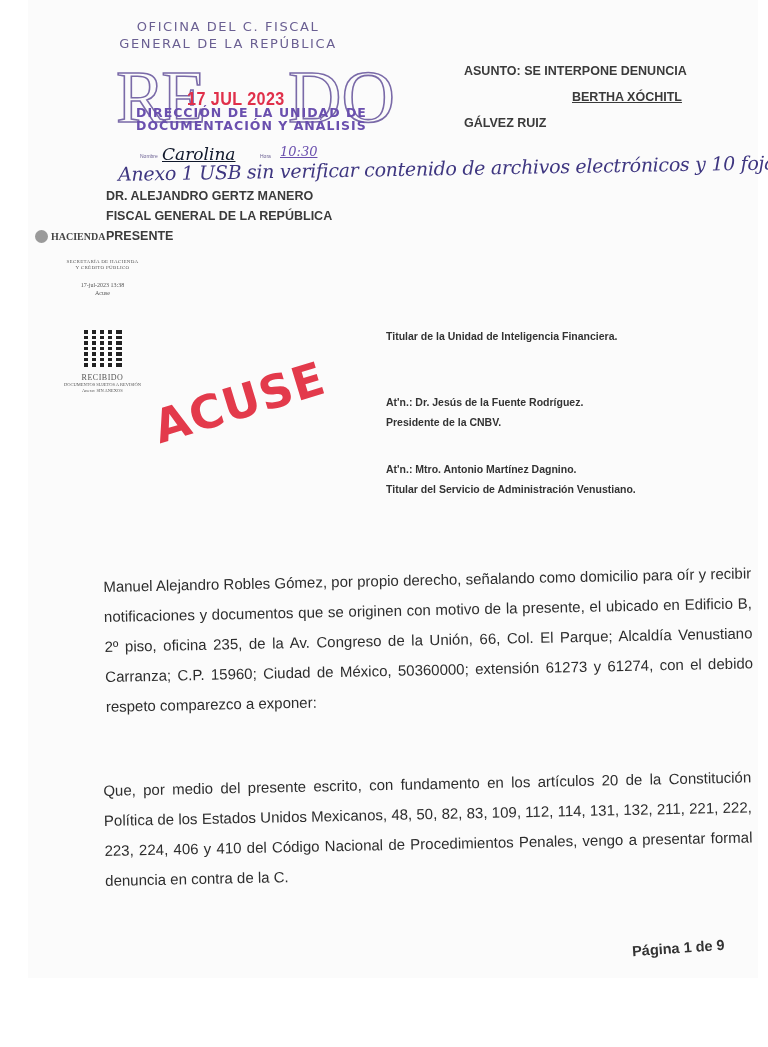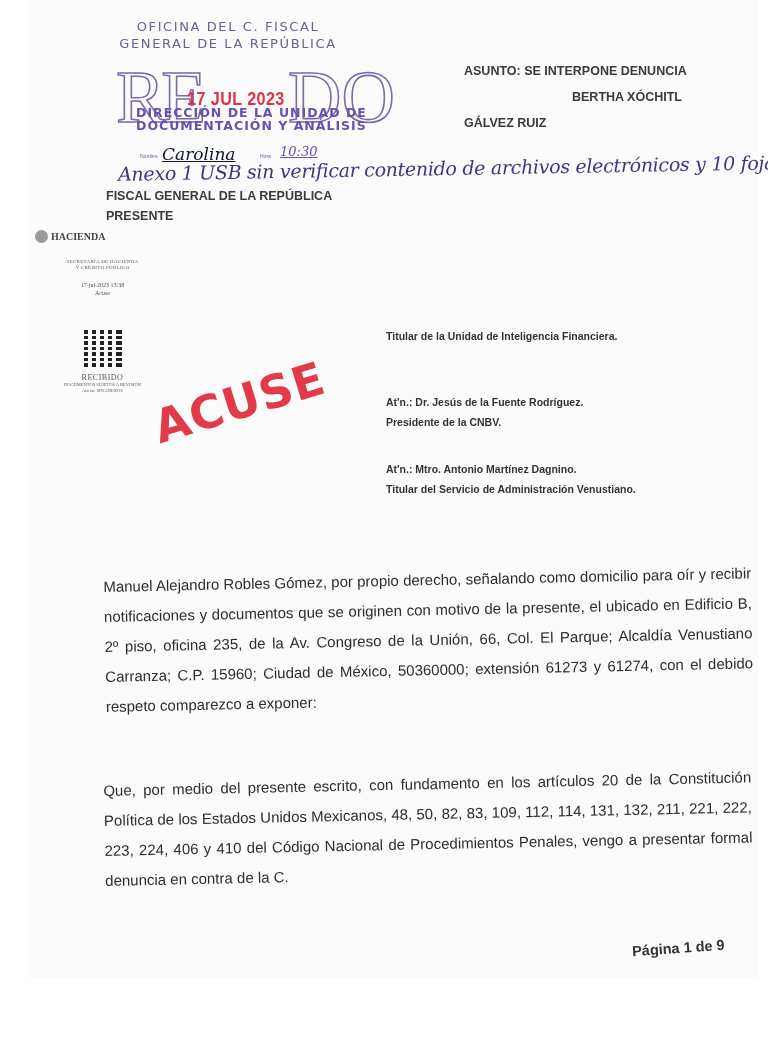--- a/index.html
+++ b/index.html
@@ -46,21 +46,21 @@
     .stamp-hora-label { left: 260px; top: 153px; font-size: 5px; color: #6a5f92; }
     .stamp-hora { left: 280px; top: 144px; font-size: 13px; color: #6a4fae; font-style: italic; font-family: "DejaVu Serif", serif; text-decoration: underline; }
 
     .handwritten {
       left: 118px; top: 157px; font-size: 19px; color: #3e3680;
       font-family: "DejaVu Serif", serif; font-style: italic;
       transform: rotate(-1deg); letter-spacing: -0.3px;
     }
 
     .subject { left: 464px; top: 58px; font-size: 12.5px; font-weight: bold; color: #3a3a3a; line-height: 26px; }
-    .subject .l2 { padding-left: 108px; }
+    .subject .l2 { padding-left: 108px; text-decoration: underline; }
 
     .addressee { left: 106px; top: 186px; font-size: 12.5px; font-weight: bold; color: #3a3a3a; line-height: 20px; }
 
     
     .hacienda { left: 35px; top: 230px; width: 135px; text-align: center; color: #555; }
     .hacienda .logo { display: flex; align-items: center; gap: 3px; font-family: "Liberation Serif", serif; font-size: 10px; font-weight: bold; color: #444; }
     .hacienda .seal { width: 13px; height: 13px; border-radius: 50%; background: #9a9a9a; display: inline-block; }
     .hacienda .sec { font-family: "Liberation Serif", serif; font-size: 5px; line-height: 6px; margin-top: 16px; letter-spacing: 0.3px; }
     .hacienda .ts { font-family: "Liberation Serif", serif; font-size: 6px; line-height: 8px; margin-top: 10px; }
     .hacienda .qr {
@@ -118,20 +118,21 @@
 
 <div class="abs handwritten">Anexo 1 USB sin verificar contenido de archivos electrónicos y 10 fojas.</div>
 
 <div class="abs subject">
   <div>ASUNTO: SE INTERPONE DENUNCIA</div>
   <div class="l2">BERTHA    XÓCHITL</div>
   <div>GÁLVEZ RUIZ</div>
 </div>
 
 <div class="abs addressee">
+  <div>DR. ALEJANDRO GERTZ MANERO</div>
   <div>FISCAL GENERAL DE LA REPÚBLICA</div>
   <div>PRESENTE</div>
 </div>
 
 <div class="abs hacienda">
   <div class="logo">
     <span class="seal"></span>
     <span>HACIENDA</span>
   </div>
   <div class="sec">

